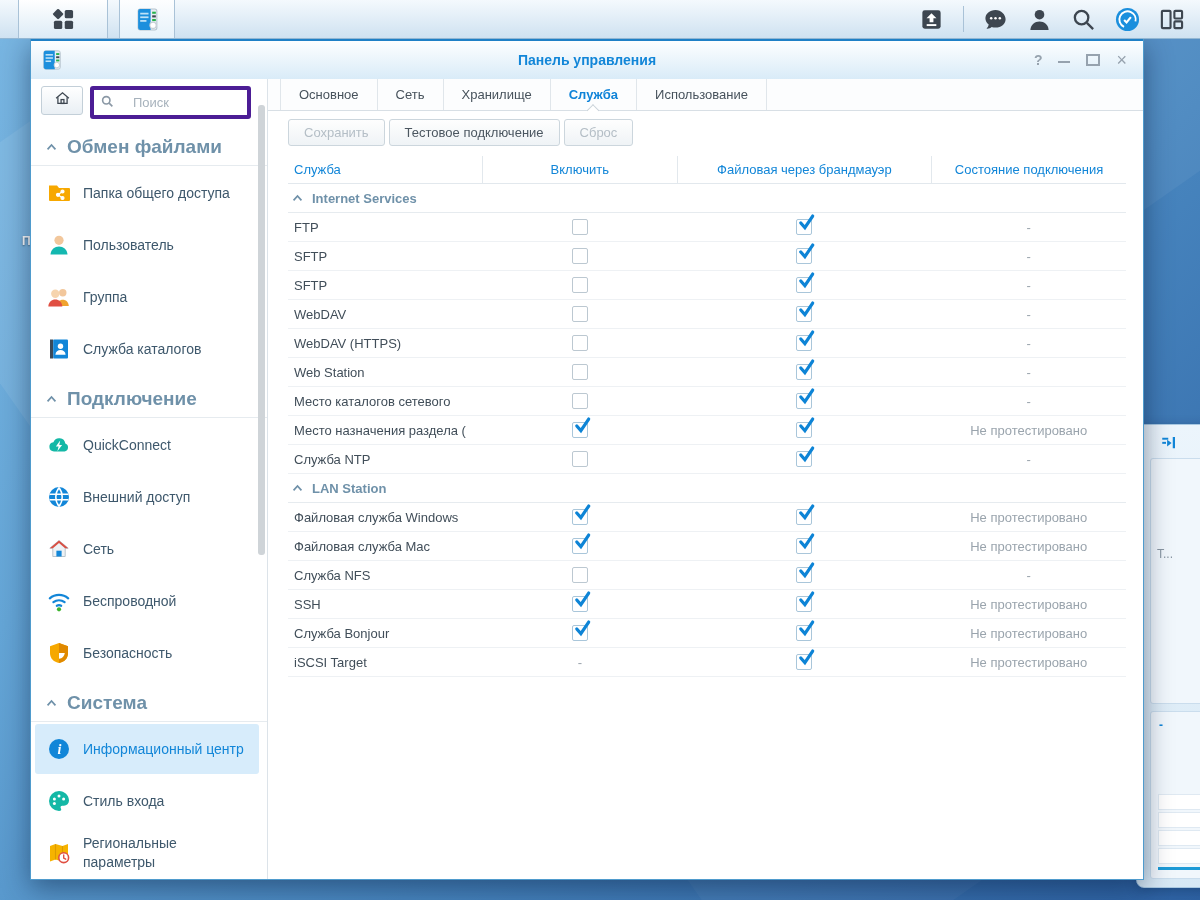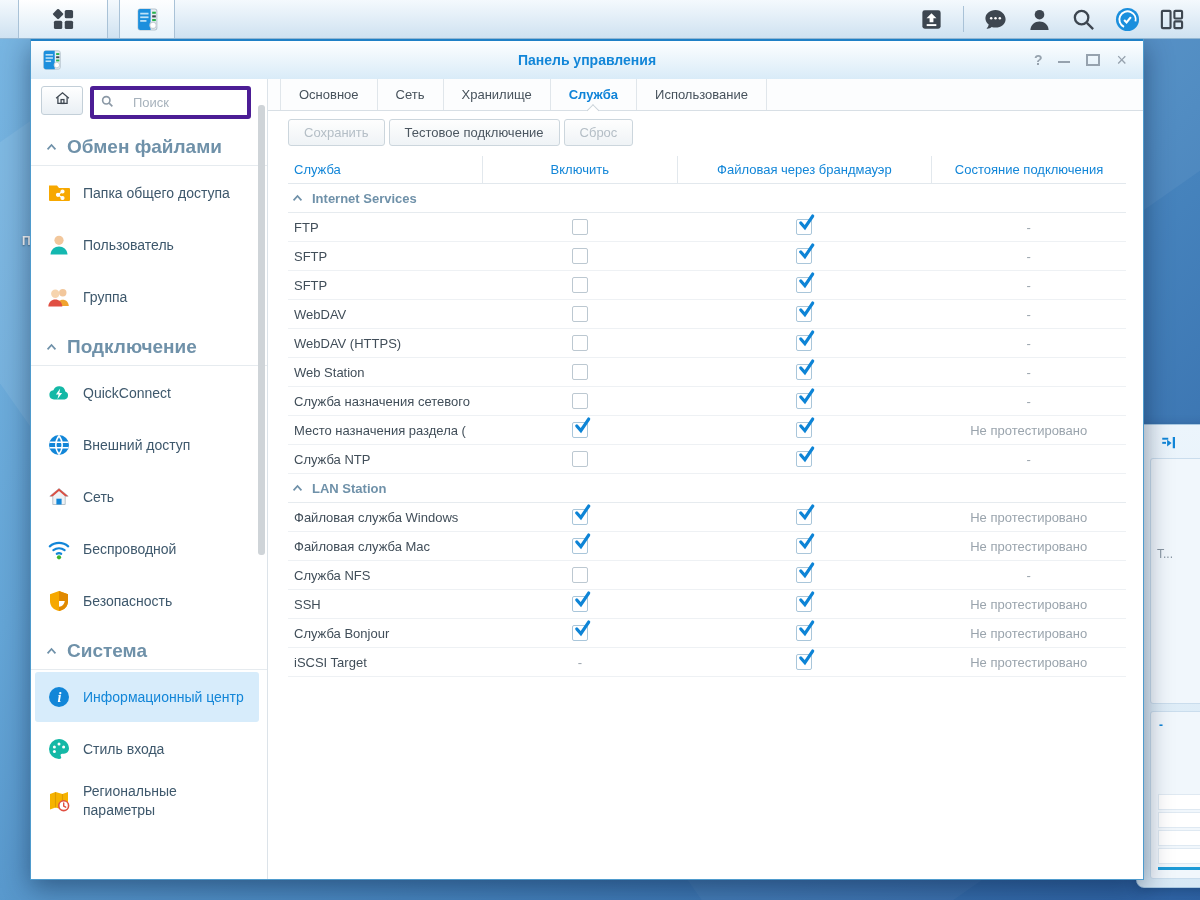--- a/index.html
+++ b/index.html
@@ -316,20 +316,31 @@
             <span class="icon">
               <svg viewBox="0 0 24 24">
                 <circle cx="15.8" cy="7.8" r="3.7" fill="#f2c79c"></circle>
                 <path d="M9.8 21c.3-4.3 3-6.3 6-6.3s5.7 2 6 6.3z" fill="#f0a32f"></path>
                 <circle cx="8.3" cy="8.8" r="4.2" fill="#f6d4ae"></circle>
                 <path d="M1.3 21.6c.3-4.8 3.5-7 7-7s6.7 2.2 7 7z" fill="#e04f42"></path>
               </svg>
             </span>
             <span class="lbl">Группа</span>
           </div>
+          <div class="side-item">
+            <span class="icon">
+              <svg viewBox="0 0 24 24">
+                <rect x="3" y="2.5" width="3.2" height="19" fill="#3a4a5a"></rect>
+                <rect x="6.2" y="2.5" width="14.8" height="19" rx="1" fill="#1286d8"></rect>
+                <circle cx="13.5" cy="9.3" r="2.7" fill="#fff"></circle>
+                <path d="M8.4 17.8c.2-3.2 2.5-4.7 5.1-4.7s4.9 1.5 5.1 4.7z" fill="#fff"></path>
+              </svg>
+            </span>
+            <span class="lbl">Служба каталогов</span>
+          </div>
           <div class="side-header">
             <span class="chev">
               <svg viewBox="0 0 14 10" fill="none" stroke="#6f91a9" stroke-width="2.2">
                 <path d="M2 8l5-5.5L12 8"></path>
               </svg>
             </span>
             <span>Подключение</span>
           </div>
           <div class="side-item">
             <span class="icon">
@@ -538,21 +549,21 @@
               <div class="td c3">
                 <span class="cb checked">
                   <svg viewBox="0 0 20 20">
                     <path d="M4 10.5l4.3 4.8L16.5 3.2" fill="none" stroke="#0d84d6" stroke-width="3.4" stroke-linecap="round"></path>
                   </svg>
                 </span>
               </div>
               <div class="td c4">-</div>
             </div>
             <div class="row">
-              <div class="td c1">Служба назначения сетевого</div>
+              <div class="td c1">Место каталогов сетевого</div>
               <div class="td c2">
                 <span class="cb"></span>
               </div>
               <div class="td c3">
                 <span class="cb checked">
                   <svg viewBox="0 0 20 20">
                     <path d="M4 10.5l4.3 4.8L16.5 3.2" fill="none" stroke="#0d84d6" stroke-width="3.4" stroke-linecap="round"></path>
                   </svg>
                 </span>
               </div>

